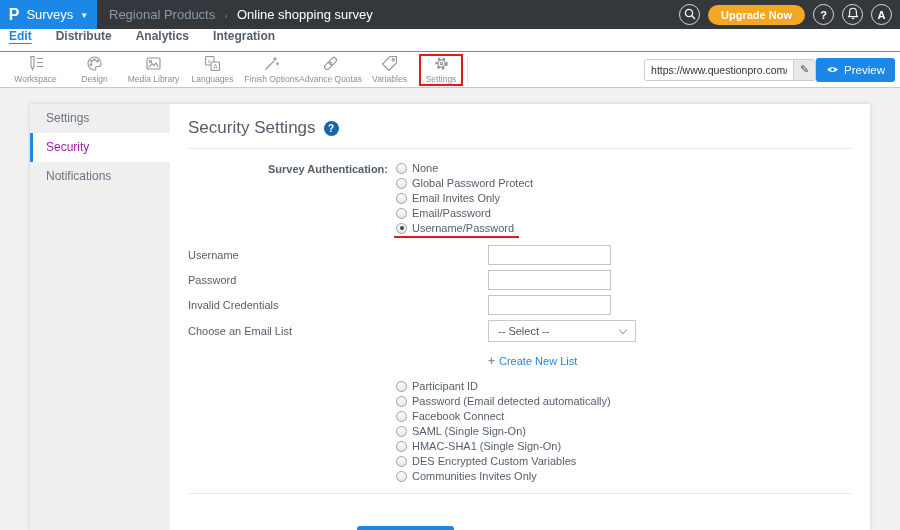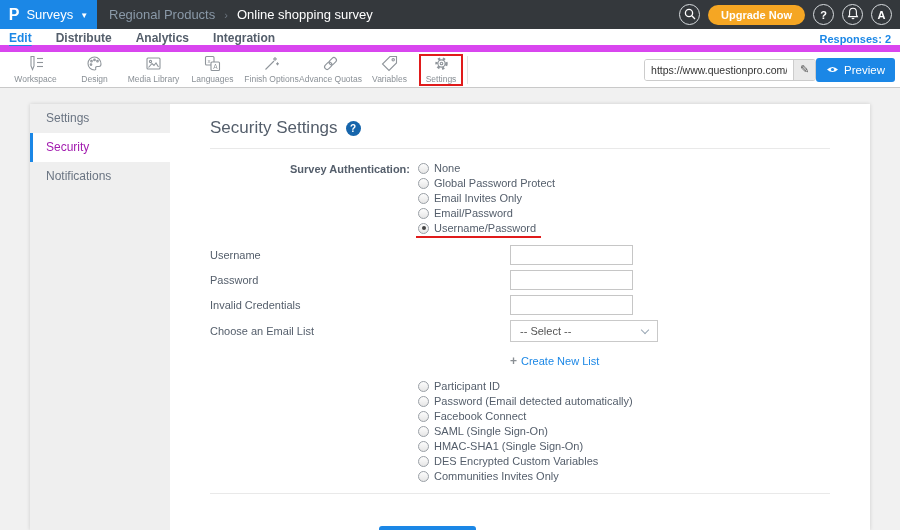--- a/index.html
+++ b/index.html
@@ -18,22 +18,22 @@
   .bc-sep { color:#6d7680; font-size:11px; }
   .bc-current { color:#fff; }
   .topbar-right { margin-left:auto; display:flex; align-items:center; gap:8px; padding-right:8px; }
   .circle-btn { width:21px; height:21px; border:1.5px solid #d8dcdf; border-radius:50%;
     display:flex; align-items:center; justify-content:center; color:#fff;
     font-size:11px; font-weight:bold; cursor:pointer; flex-shrink:0; }
   .upgrade { background:#f5a623; color:#fff; font-size:11px; font-weight:bold;
     padding:4px 13px; border-radius:11px; cursor:pointer; white-space:nowrap; }
 
   
-  .navrow { height:23px; background:#fff; border-bottom:7px solid #d946ef;
-    display:flex; align-items:flex-end; padding:0 9px; }
+  .navrow { height:23px; background:#fff; border-bottom:1px solid #d946ef;
+    display:flex; align-items:flex-start; padding:0 9px; }
   .tab { font-size:12px; font-weight:700; color:#545e6b; margin-right:24px; cursor:pointer; }
   .tab.active { color:#1b87e6; text-decoration:underline; text-underline-offset:3px; }
   .responses { margin-left:auto; color:#1b87e6; font-size:11px; font-weight:700;margin-top:48px; }
 
   
   .toolbar { height:36px; background:#fff; border-bottom:1px solid #c9c9c9;
     box-shadow:0 1px 2px rgba(0,0,0,0.10); display:flex; align-items:center;
     padding-left:6px; position:relative; }
   .tool { width:59px; display:flex; flex-direction:column; align-items:center;
     justify-content:center; gap:2px; height:33px; cursor:pointer; }
@@ -55,21 +55,21 @@
 
   
   .workspace { position:absolute; top:88px; left:0; right:0; bottom:0; background:#f1f1f1; }
   .card { position:absolute; left:30px; top:16px; width:840px; bottom:0; background:#fff;
     box-shadow:0 0 4px rgba(0,0,0,0.15); display:flex; overflow:hidden; }
   .side { width:140px; background:#efefef; flex-shrink:0; }
   .side-item { height:29px; line-height:29px; padding-left:16px; font-size:12px;
     color:#6a7482; cursor:pointer; }
   .side-item.active { background:#fff; border-left:3px solid #1b87e6;
     padding-left:13px; color:#a21caf; }
-  .content { flex:1; padding:0 40px; }
+  .content { flex:1; padding:0 18px; }
 
   .title-row { display:flex; align-items:center; gap:8px; margin-top:13px; height:22px; }
   .page-title { font-size:17px; color:#545e6b; font-weight:400; }
   .help-badge { width:15px; height:15px; border-radius:50%; background:#1665ab; color:#fff;
     font-size:10px; font-weight:bold; display:flex; align-items:center;
     justify-content:center; cursor:pointer; }
   .divider { border:none; border-top:1px solid #e9e9e9; margin-top:9px; }
 
   .form { margin-top:13px; }
   .auth-row { display:flex; }

